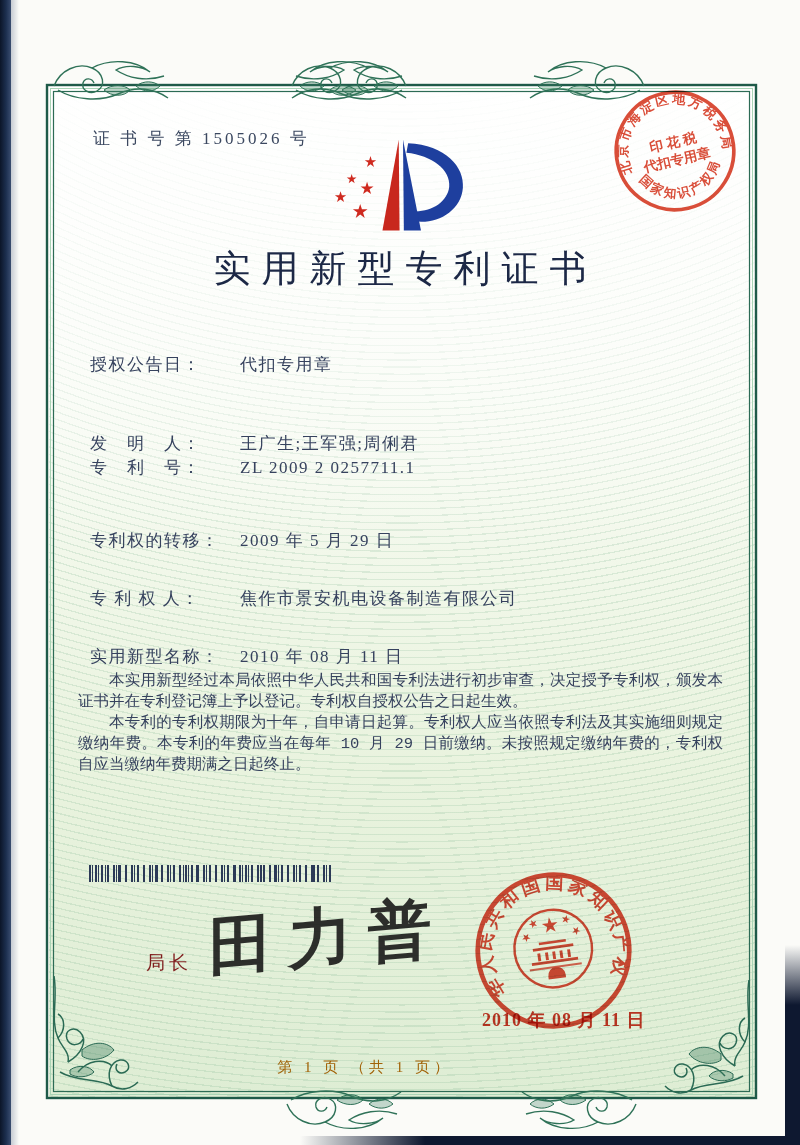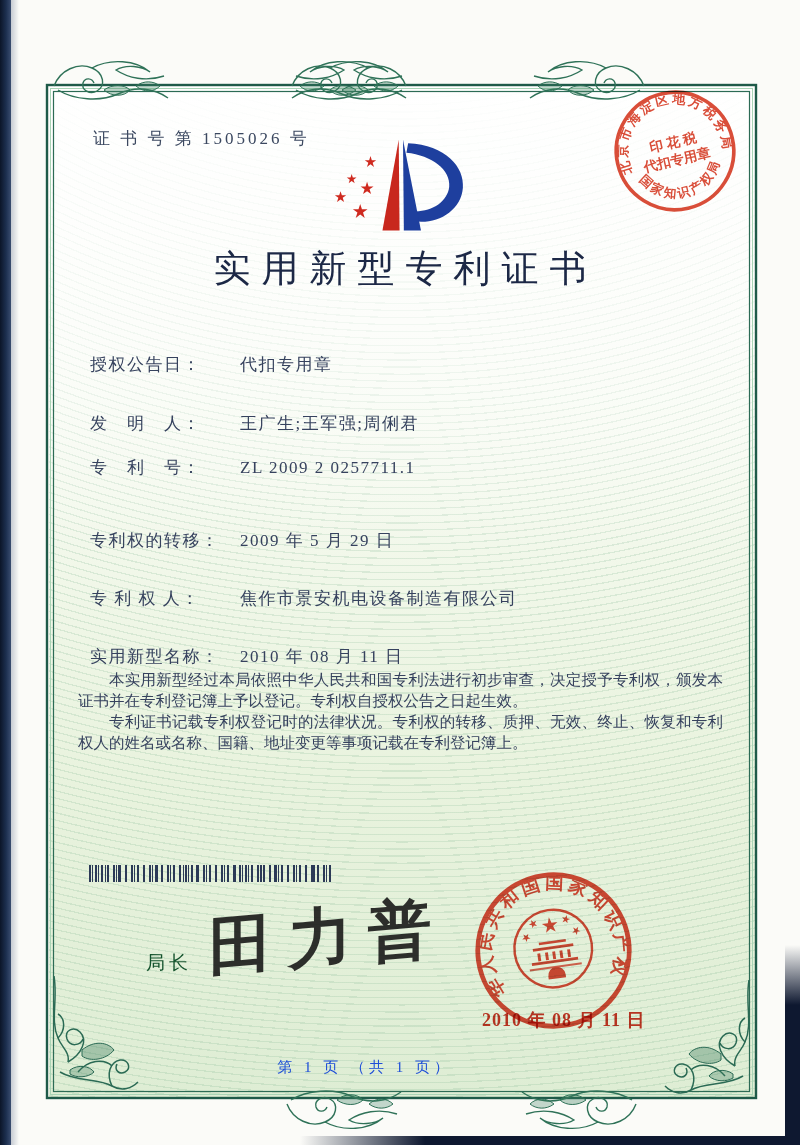--- a/index.html
+++ b/index.html
@@ -34,26 +34,26 @@
   .f-label{display:inline-block;min-width:150px;}
   .paras{left:78px;width:645px;top:671px;font-size:15.5px;line-height:21px;
     color:#36425e;text-align:justify;font-family:Liberation Mono, monospace;}
   .paras p{margin:0;text-indent:2em;}
   .barcode{left:89px;top:865px;width:243px;height:17px;
     background:
       repeating-linear-gradient(90deg,#2c3a57 0 2px,rgba(0,0,0,0) 2px 6px),
       repeating-linear-gradient(90deg,#2c3a57 0 1px,rgba(0,0,0,0) 1px 9px),
       repeating-linear-gradient(90deg,rgba(0,0,0,0) 0 3px,#2c3a57 3px 4px,rgba(0,0,0,0) 4px 13px);
   }
-  .sig-label{left:146px;top:950px;font-size:19px;letter-spacing:4px;color:#14532d;
+  .sig-label{left:146px;top:950px;font-size:19px;letter-spacing:4px;color:#7f1d1d;
     font-family:"Liberation Sans","DejaVu Sans",sans-serif;}
   .sig-name{left:208px;top:894px;font-size:64px;font-weight:600;color:#141414;
     letter-spacing:16px;transform:rotate(-5deg) skewX(-5deg);opacity:.88;}
   .footer{left:90px;width:550px;top:1058px;text-align:center;font-size:15px;
-    letter-spacing:4px;color:#1d4ed8;}
+    letter-spacing:4px;color:#a16207;}
   
   .tax-stamp{left:610px;top:86px;width:130px;height:130px;transform:rotate(-13deg);
     mix-blend-mode:multiply;opacity:.93;}
   .main-seal{left:471px;top:868px;width:165px;height:165px;transform:rotate(-8deg);
     mix-blend-mode:multiply;opacity:.92;}
   .seal-date{left:482px;top:1008px;font-size:18px;font-weight:bold;color:#cf3727;
     letter-spacing:1px;mix-blend-mode:multiply;}
 </style>
 </head>
 <body>
@@ -133,39 +133,39 @@
   <use href="#star5" transform="translate(48,63) scale(8)" fill="#cf2a1f"></use>
   <use href="#star5" transform="translate(17,73) scale(7)" fill="#cf2a1f"></use>
   <use href="#star5" transform="translate(40,90) scale(9)" fill="#cf2a1f"></use>
 </svg>
 
 <div class="abs title">实用新型专利证书</div>
 
 <div class="abs field" style="top:353px">
   <span class="f-label">授权公告日：</span><span>代扣专用章</span>
 </div>
-<div class="abs field" style="top:412px">
+<div class="abs field" style="top:432px">
   <span class="f-label">发　明　人：</span><span>王广生;王军强;周俐君</span>
 </div>
 <div class="abs field" style="top:456px">
   <span class="f-label">专　利　号：</span><span>ZL 2009 2 0257711.1</span>
 </div>
 <div class="abs field" style="top:529px">
   <span class="f-label">专利权的转移：</span><span>2009 年 5 月 29 日</span>
 </div>
 <div class="abs field" style="top:587px">
   <span class="f-label">专 利 权 人：</span><span>焦作市景安机电设备制造有限公司</span>
 </div>
 <div class="abs field" style="top:645px">
   <span class="f-label">实用新型名称：</span><span>2010 年 08 月 11 日</span>
 </div>
 
 <div class="abs paras">
   <p>本实用新型经过本局依照中华人民共和国专利法进行初步审查，决定授予专利权，颁发本证书并在专利登记簿上予以登记。专利权自授权公告之日起生效。</p>
-  <p>专利证书记载专利权登记时的法律状况。专利权的转移、质押、无效、终止、恢复和专利权人的姓名或名称、国籍、地址变更等事项记载在专利登记簿上。</p>
+  <p>本专利的专利权期限为十年，自申请日起算。专利权人应当依照专利法及其实施细则规定缴纳年费。本专利的年费应当在每年 10 月 29 日前缴纳。未按照规定缴纳年费的，专利权自应当缴纳年费期满之日起终止。</p>
 </div>
 
 <div class="abs barcode"></div>
 
 <div class="abs sig-label">局长</div>
 <div class="abs sig-name">田力普</div>
 
 <svg class="abs main-seal" viewBox="-85 -85 170 170">
   <circle r="78" fill="none" stroke="#dc3b28" stroke-width="5"></circle>
   <path id="sealArc" d="M -55,33 A 64,64 0 1 1 55,33" fill="none"></path>

